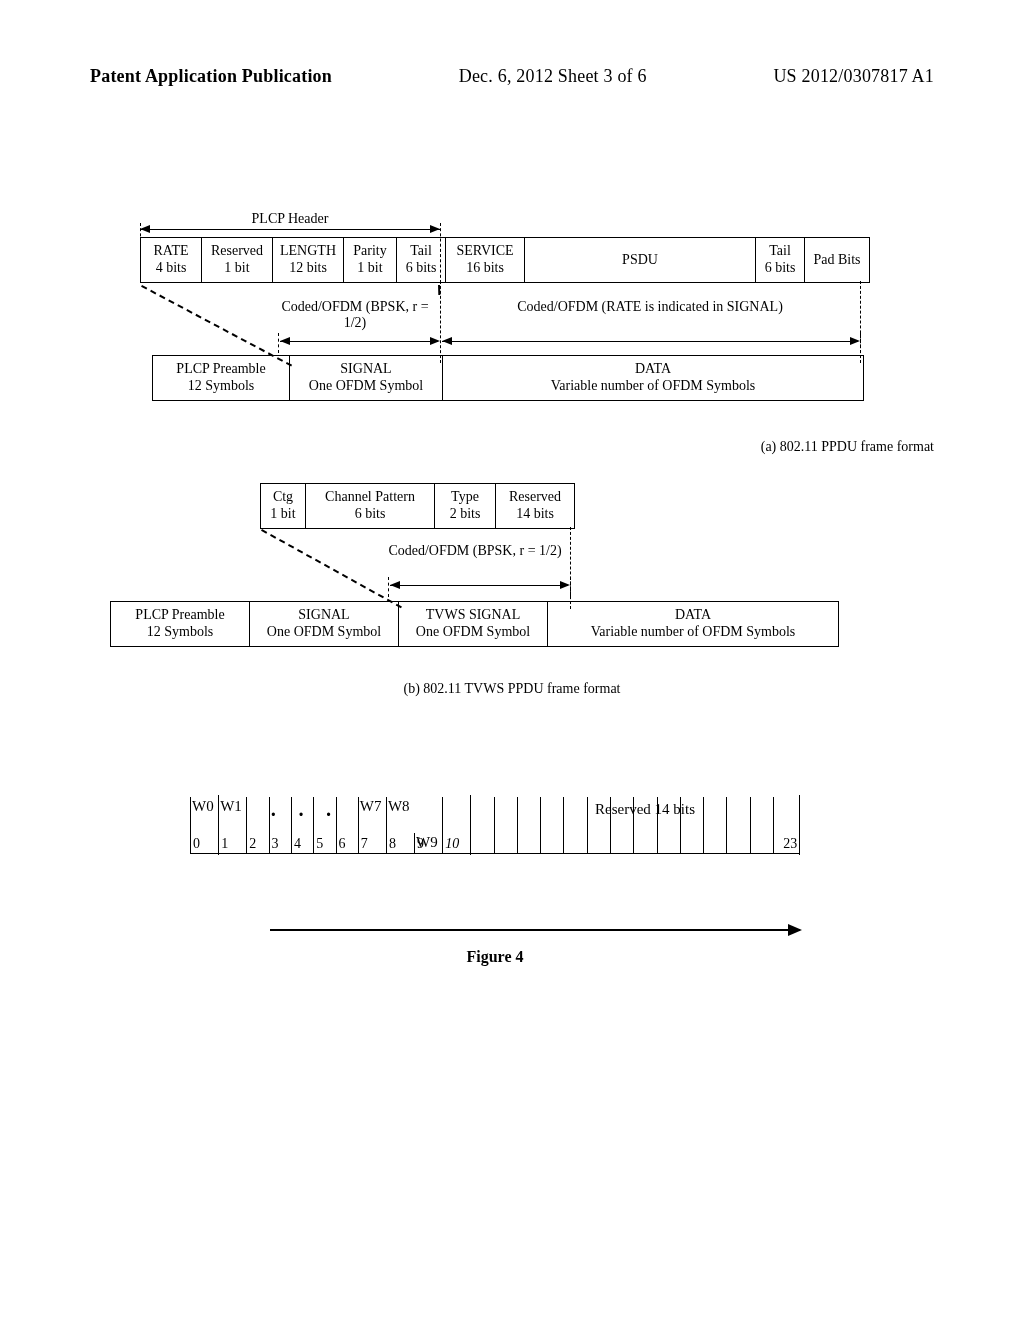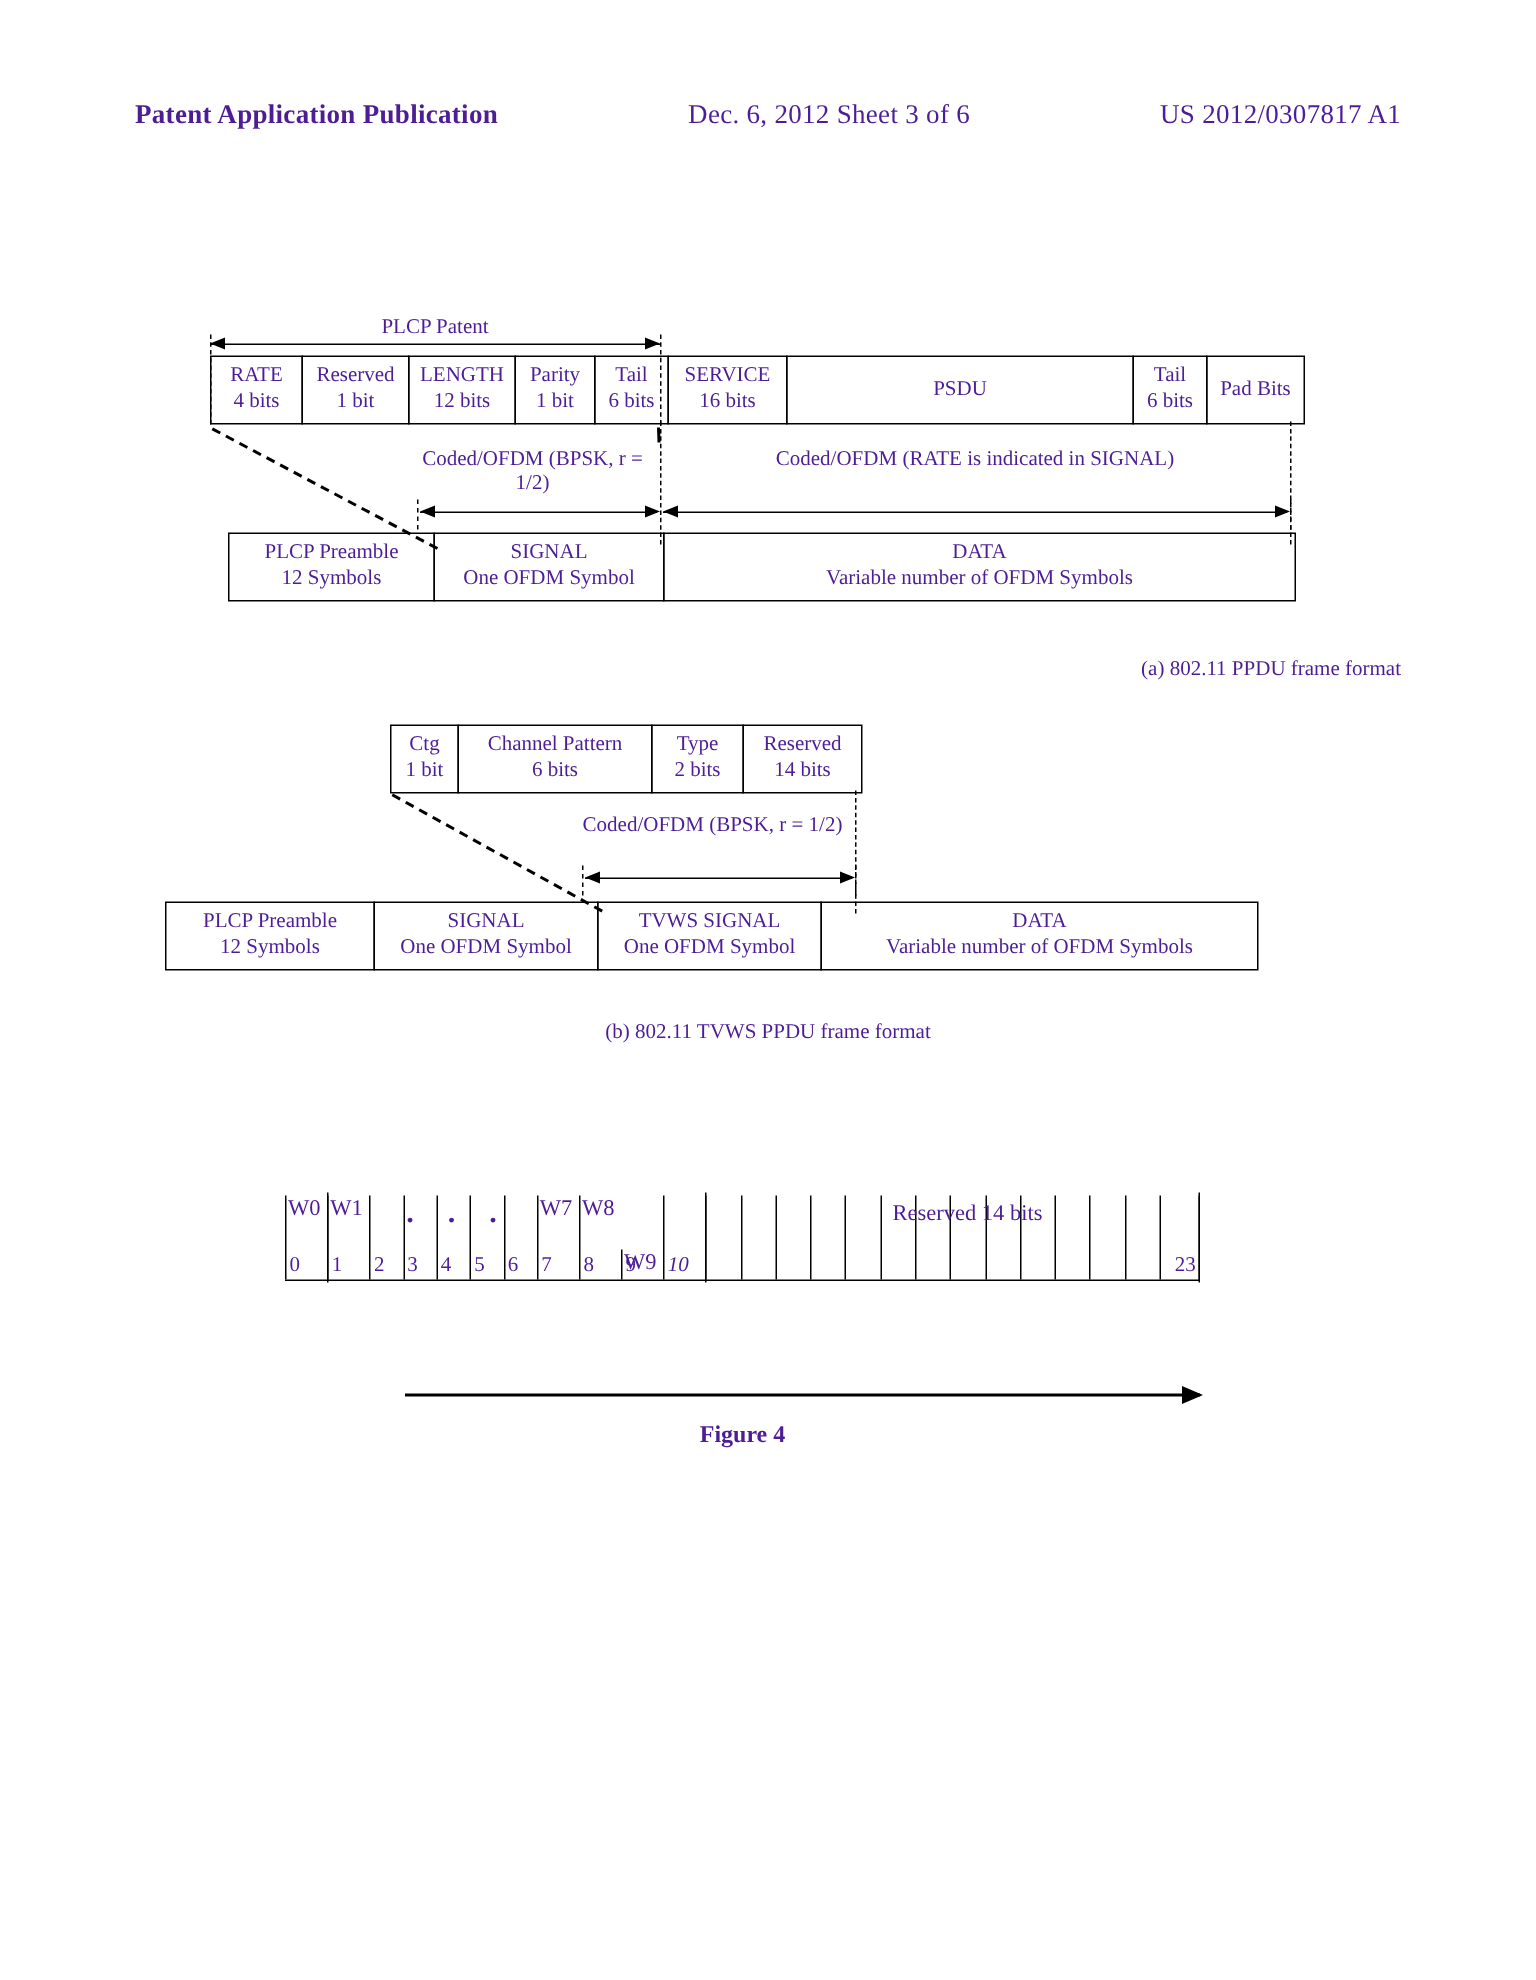--- a/index.html
+++ b/index.html
@@ -1,16 +1,16 @@
 <!DOCTYPE html>
 <html><head>
 <meta charset="utf-8">
 <style>
   html,body{margin:0;padding:0;background:#fff;font-family:"Times New Roman",serif}
-  .page{width:1024px;height:1320px;position:relative;box-sizing:border-box;padding:66px 90px 0 90px;color:#4c1d95}
+  .page{width:1024px;height:1320px;position:relative;box-sizing:border-box;padding:66px 90px 0 90px;color:#000000}
   .hdr{display:flex;justify-content:space-between;font-size:18px;letter-spacing:.2px}
   .hdr .left{font-weight:700}
   .content{position:relative;margin-top:150px}
 
   
   .boxrow{display:flex}
   .cell{border:1px solid #000;text-align:center;display:flex;flex-direction:column;justify-content:center;font-size:14px;line-height:1.2;min-height:42px;margin-left:-1px}
   .cell:first-child{margin-left:0}
   .cell span{display:block;white-space:nowrap}
   .tall{min-height:44px}
@@ -48,21 +48,21 @@
   <div class="hdr">
     <span class="left">Patent Application Publication</span>
     <span>Dec. 6, 2012   Sheet 3 of 6</span>
     <span>US 2012/0307817 A1</span>
   </div>
 
   <div class="content">
 
     <div style="position:relative;margin-left:50px">
 
-      <div class="annot" style="left:0;top:-26px;width:300px">PLCP Patent</div>
+      <div class="annot" style="left:0;top:-26px;width:300px">PLCP Header</div>
       <div class="tick" style="left:0;top:-14px;height:60px"></div>
       <div class="hline" style="left:0;top:-8px;width:300px"></div>
       <div class="arrow-left" style="left:0;top:-12px"></div>
       <div class="arrow-right" style="left:290px;top:-12px"></div>
       <div class="tick" style="left:300px;top:-14px;height:60px"></div>
 
       <div class="boxrow" id="fig3a-top">
           <div class="cell tall" style="width: 60px;">
             <span>RATE</span>
             <span>4 bits</span>

